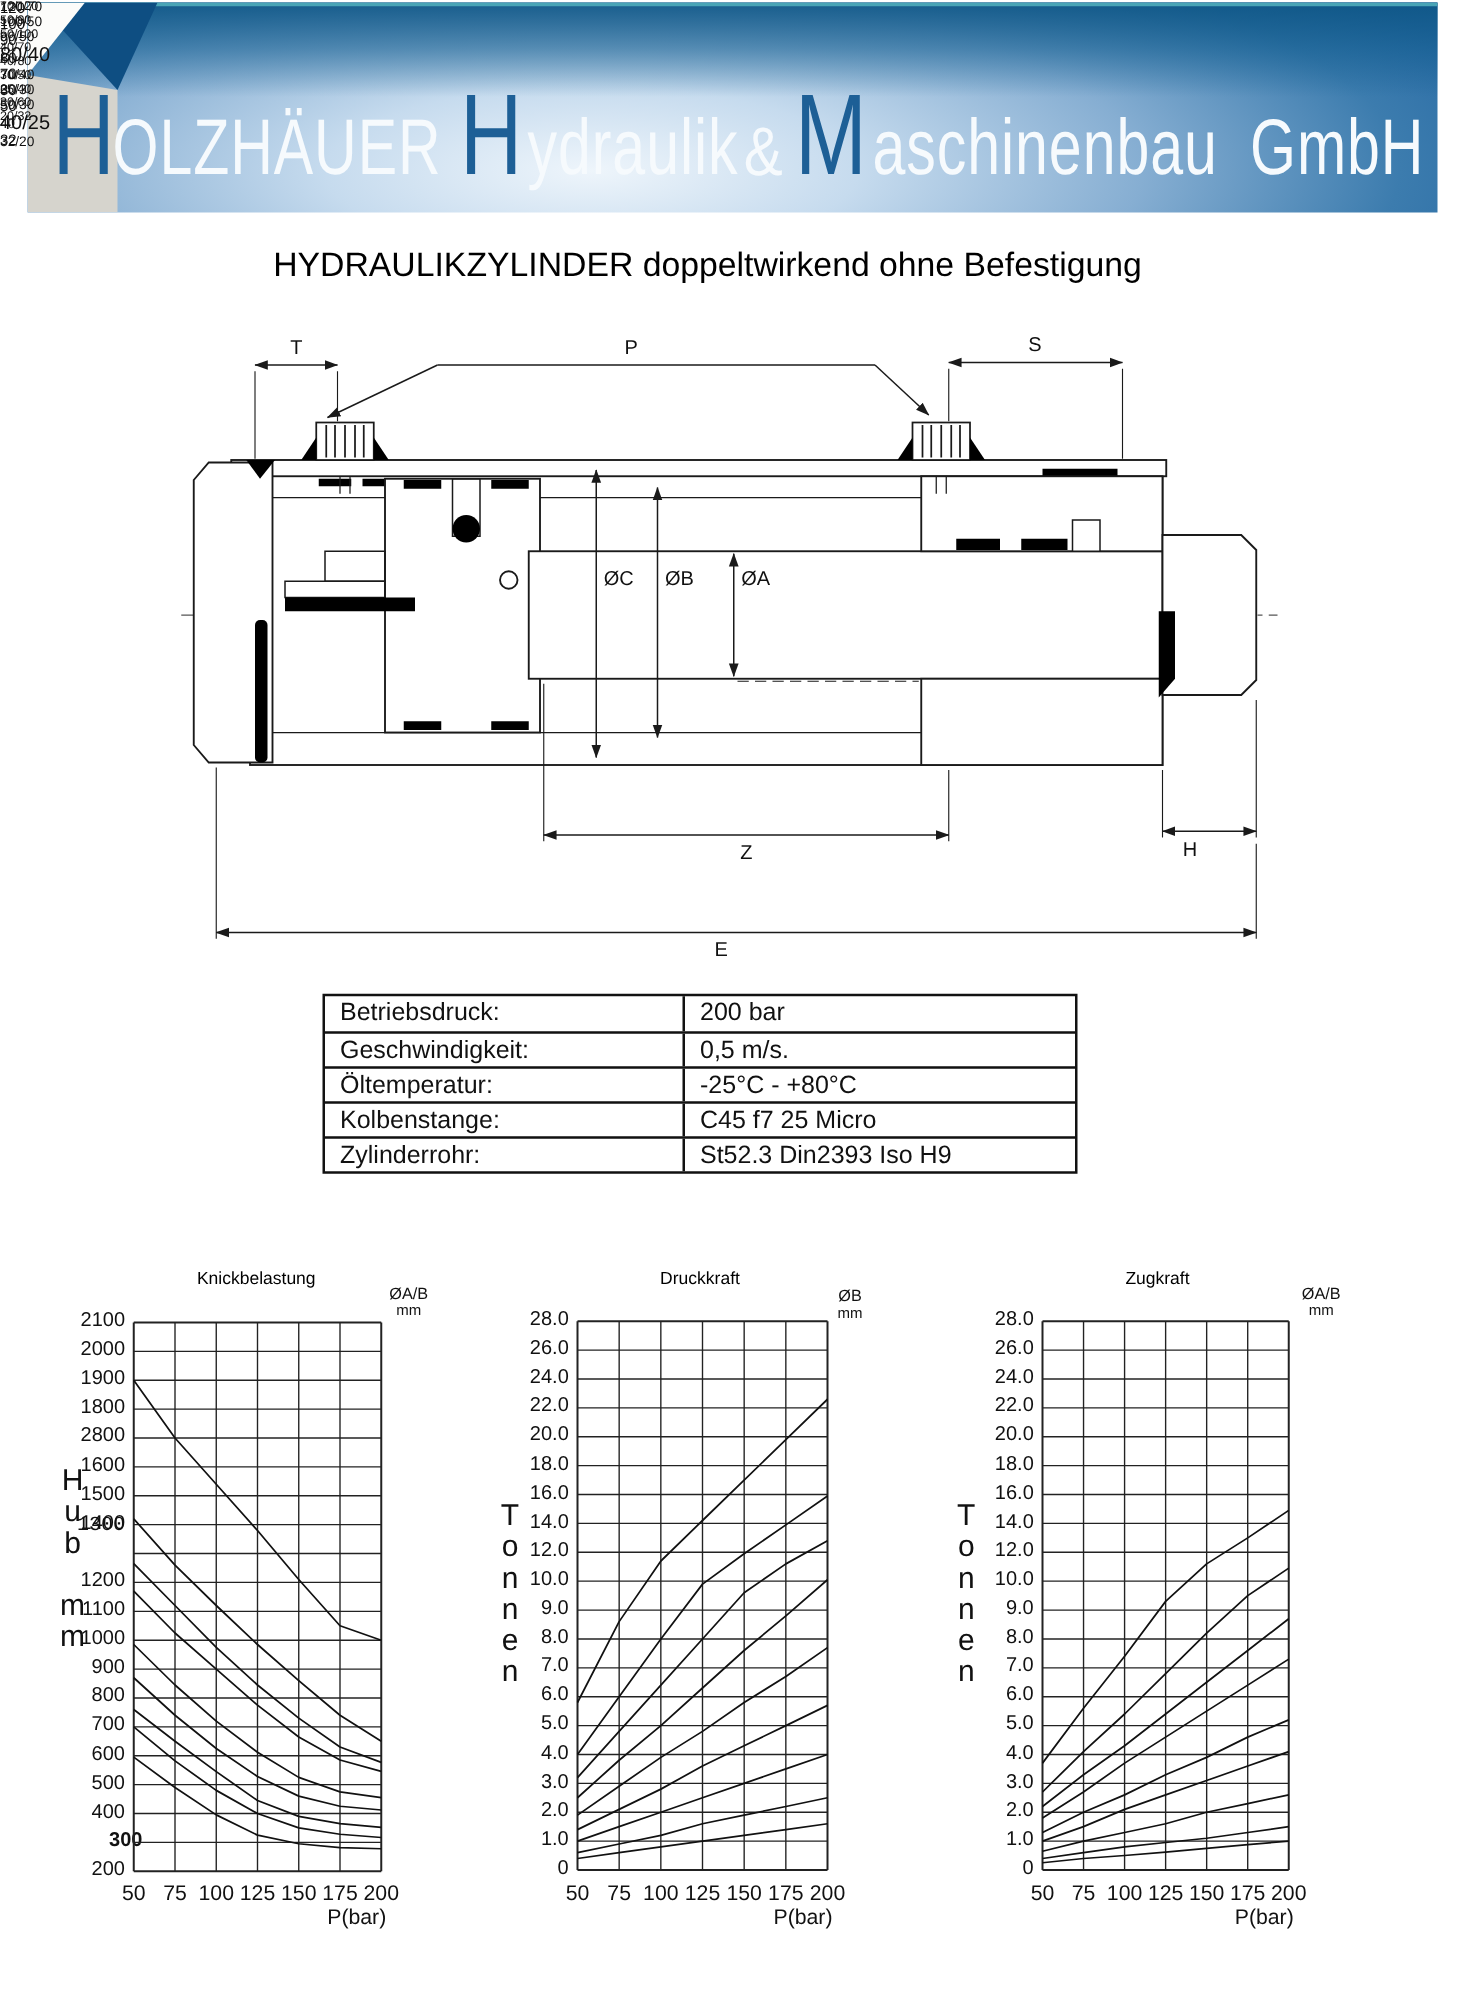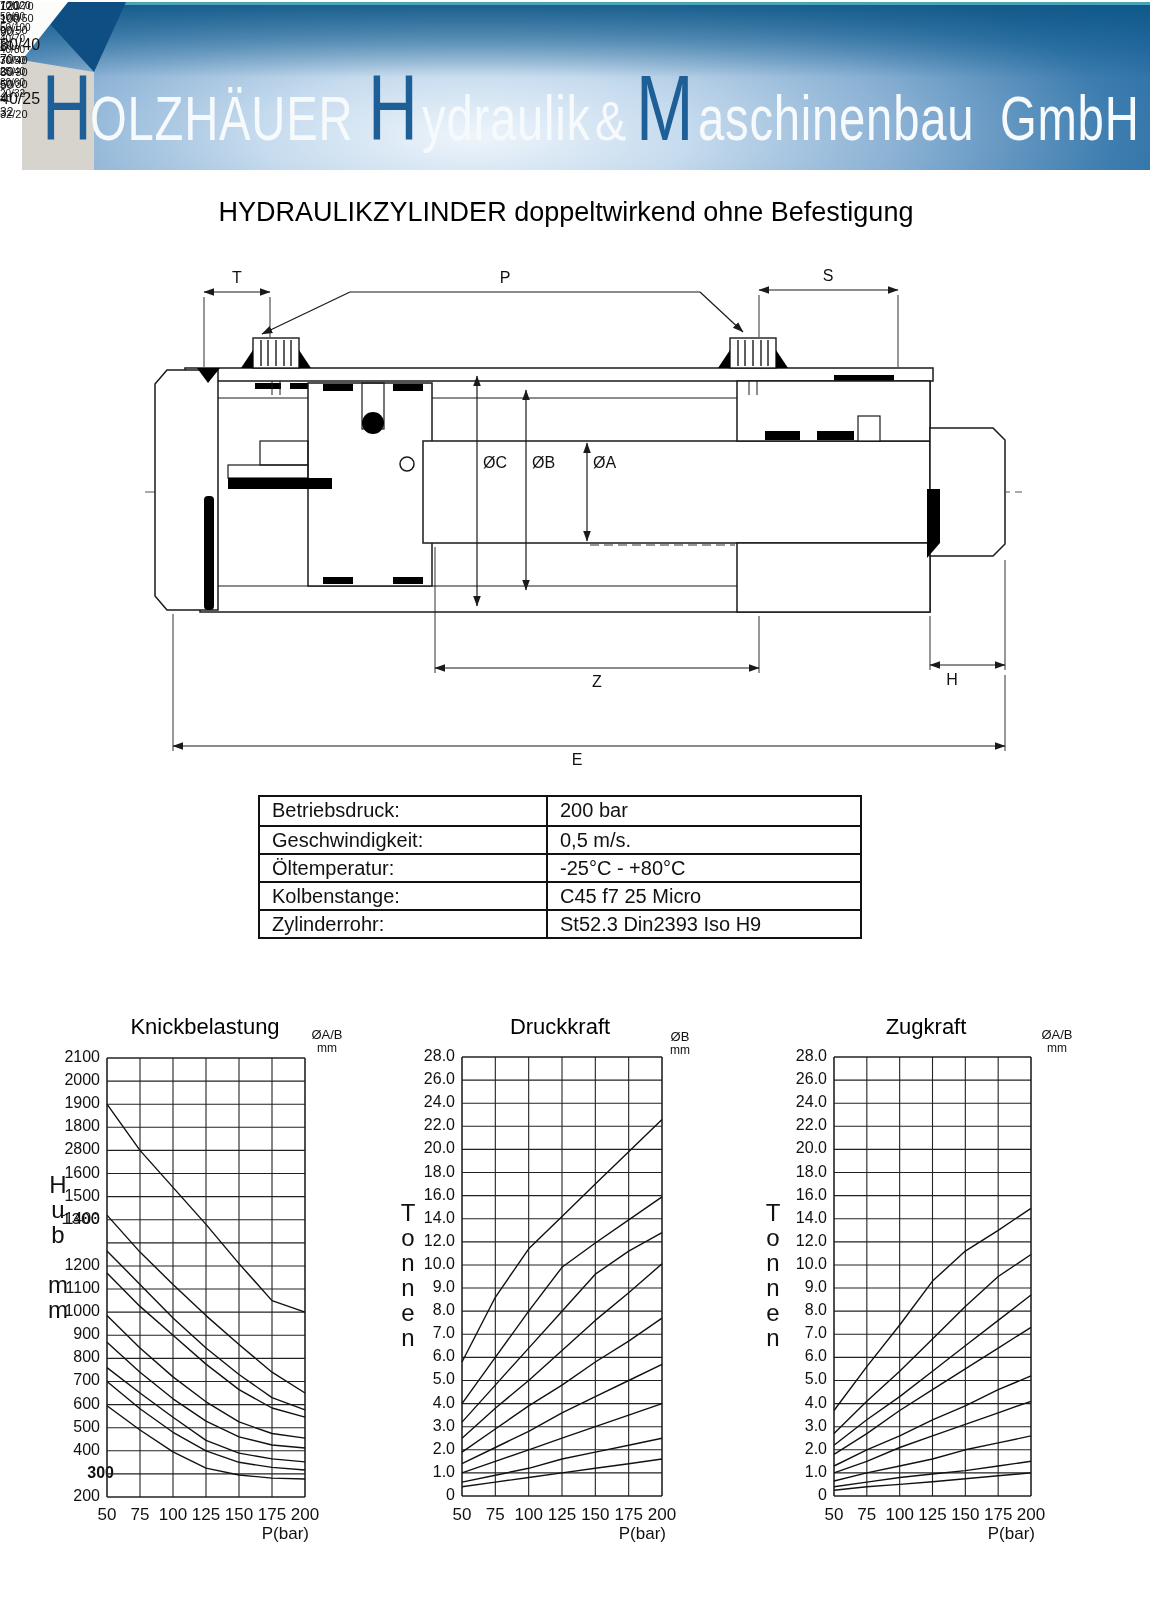--- a/index.html
+++ b/index.html
@@ -24,21 +24,21 @@
   
   .spec-table{position:absolute;left:258px;top:795px;width:604px;border:2px solid #111;box-sizing:border-box;}
   .spec-row{display:flex;height:28px;border-top:2px solid #111;box-sizing:border-box;}
   .spec-row:first-child{border-top:none;}
   .spec-label{width:288px;border-right:2px solid #111;box-sizing:border-box;
     font-size:20px;line-height:26px;padding-left:12px;}
   .spec-value{flex:1;font-size:20px;line-height:26px;padding-left:12px;}
   
   .chart-layer{position:absolute;left:0;top:0;width:1172px;height:1600px;}
   .ch-el{position:absolute;}
-  .ch-title{text-align:center;font-size:22px;color:#000;}
+  .ch-title{text-align:center;font-size:14px;color:#000;}
   .ch-ytick{text-align:right;font-size:16px;}
   .ch-xtick{text-align:center;font-size:17px;}
   .ch-letter{text-align:center;font-size:24px;}
   .ch-unit1{text-align:center;font-size:13px;}
   .ch-unit2{text-align:center;font-size:12px;}
   .ch-plabel{text-align:right;font-size:17px;}
 </style>
 </head>
 <body>
 

